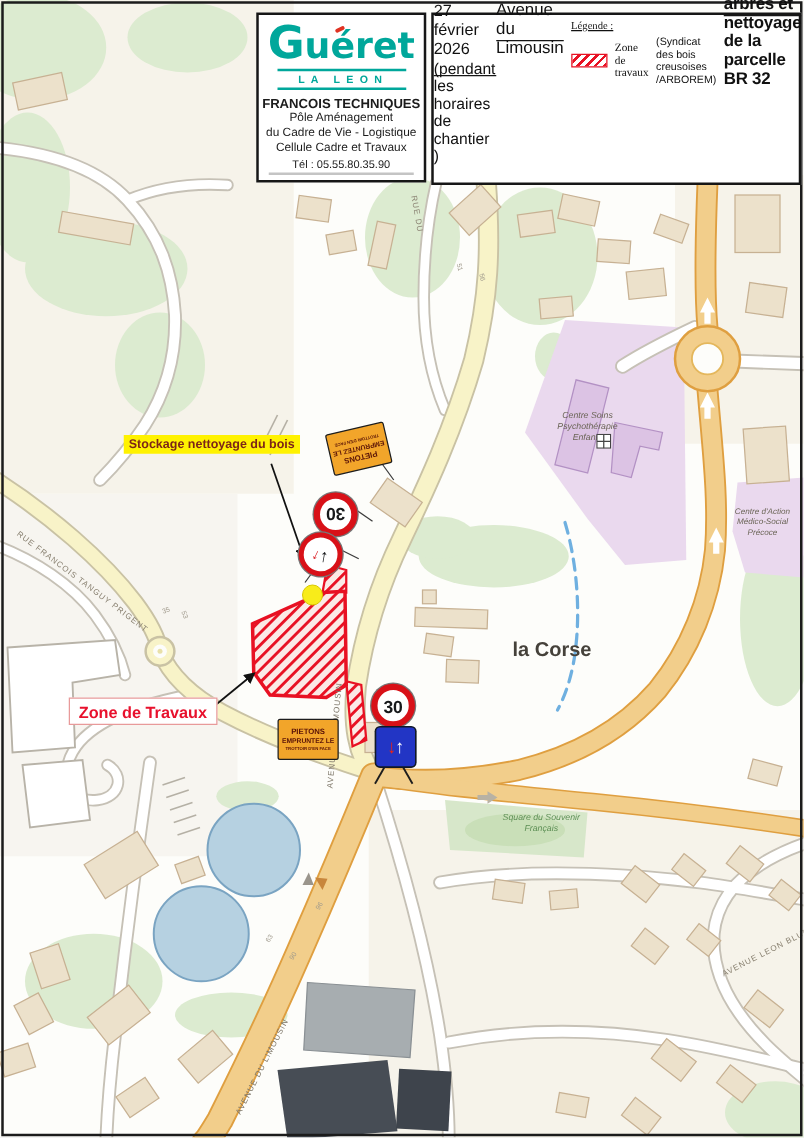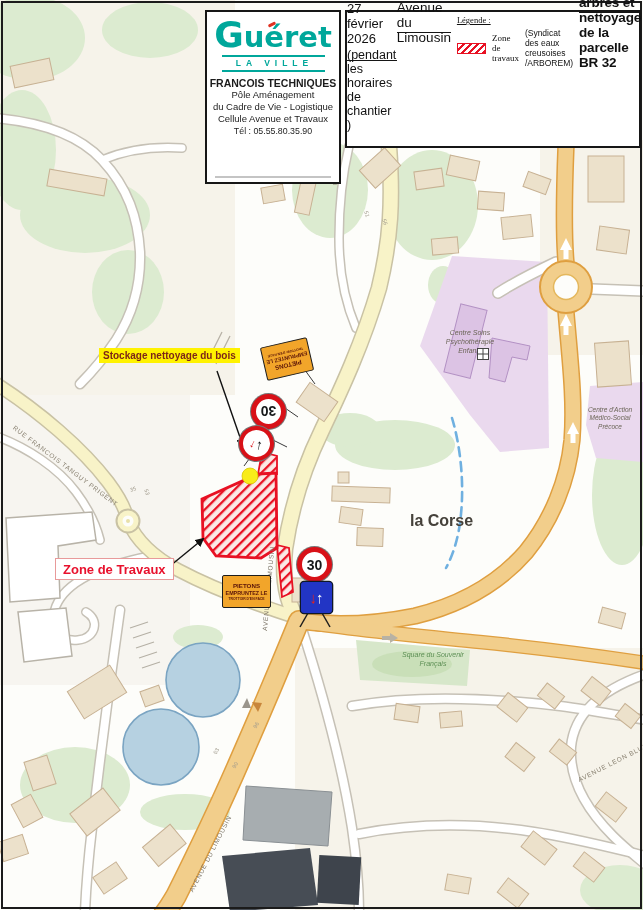--- a/index.html
+++ b/index.html
@@ -2,21 +2,21 @@
 <html><head>
 <meta charset="utf-8">
 <style>
   html,body{margin:0;padding:0;background:#e9e9e9;}
   .sheet{position:relative;width:643px;height:910px;background:#fdfdfa;overflow:hidden;
          font-family:"Liberation Sans",sans-serif;}
   .frame{position:absolute;inset:1px;border:2px solid #1b1b1b;pointer-events:none;z-index:50;}
   .map-svg{position:absolute;left:0;top:0;z-index:1;}
 
   
-  .logo-box{position:absolute;left:205px;top:10px;width:136px;height:174px;background:#fff;
+  .logo-box{position:absolute;left:205px;top:10px;width:136px;height:136px;background:#fff;
             border:2px solid #161616;z-index:60;box-sizing:border-box;text-align:center;}
   .logo-word{margin-top:4px;font-family:"DejaVu Sans",sans-serif;font-weight:700;font-size:29px;
              color:#00a79b;line-height:1.05;letter-spacing:0px;}
   .logo-word .g{font-size:36px;}
   .eacc{position:relative;display:inline-block;}
   .eacc::after{content:"";position:absolute;top:1px;left:4px;width:8px;height:3.2px;background:#e03222;
                transform:rotate(-26deg);border-radius:2px;}
   .logo-ville{width:100px;margin:1px auto 0 auto;border-top:2.5px solid #00a79b;border-bottom:2.5px solid #00a79b;
               color:#00a79b;font-size:8.5px;font-weight:700;letter-spacing:5px;padding:1.5px 0 1.5px 3px;}
   .logo-org{margin-top:5px;font-size:10.5px;font-weight:700;color:#1c1c1c;line-height:1.2;}
@@ -355,40 +355,40 @@
   <div class="sign-circle" style="left:297px;top:547px;">
     <span>30</span>
   </div>
   <div class="sign-blue" style="left:301px;top:582px;">
     <span class="ar red">↓</span>
     <span class="ar white">↑</span>
   </div>
 
   <div class="logo-box">
     <div class="logo-word"><span class="g">G</span>u<span class="eacc">é</span>ret</div>
-    <div class="logo-ville">LA VILLE</div>
+    <div class="logo-ville">LA LEON</div>
     <div class="logo-org">FRANCOIS TECHNIQUES</div>
     <div class="logo-line">Pôle Aménagement</div>
     <div class="logo-line">du Cadre de Vie - Logistique</div>
-    <div class="logo-line">Cellule Avenue et Travaux</div>
+    <div class="logo-line">Cellule Cadre et Travaux</div>
     <div class="logo-phone">Tél : 05.55.80.35.90</div>
     <div class="fineprint"></div>
   </div>
 
   <div class="hdr-right">
     <div class="hdr-title">
       <div class="t1">Travaux du lundi 09 au vendredi 27 février 2026</div>
       <div class="t2">(pendant les horaires de chantier )</div>
     </div>
     <div class="hdr-street">Avenue du Limousin</div>
     <div class="hdr-legend">
       <div class="legend-label">Légende :</div>
       <div class="legend-row">
         <span class="swatch"></span>
         <span class="legend-item">Zone de travaux</span>
-        <span class="legend-detail">(Syndicat des eaux creusoises /ARBOREM)</span>
+        <span class="legend-detail">(Syndicat des bois creusoises /ARBOREM)</span>
       </div>
     </div>
     <div class="hdr-work">Abattage arbres et nettoyage de la parcelle BR 32</div>
   </div>
 
   <div class="frame"></div>
 </div>
 
 </body></html>

